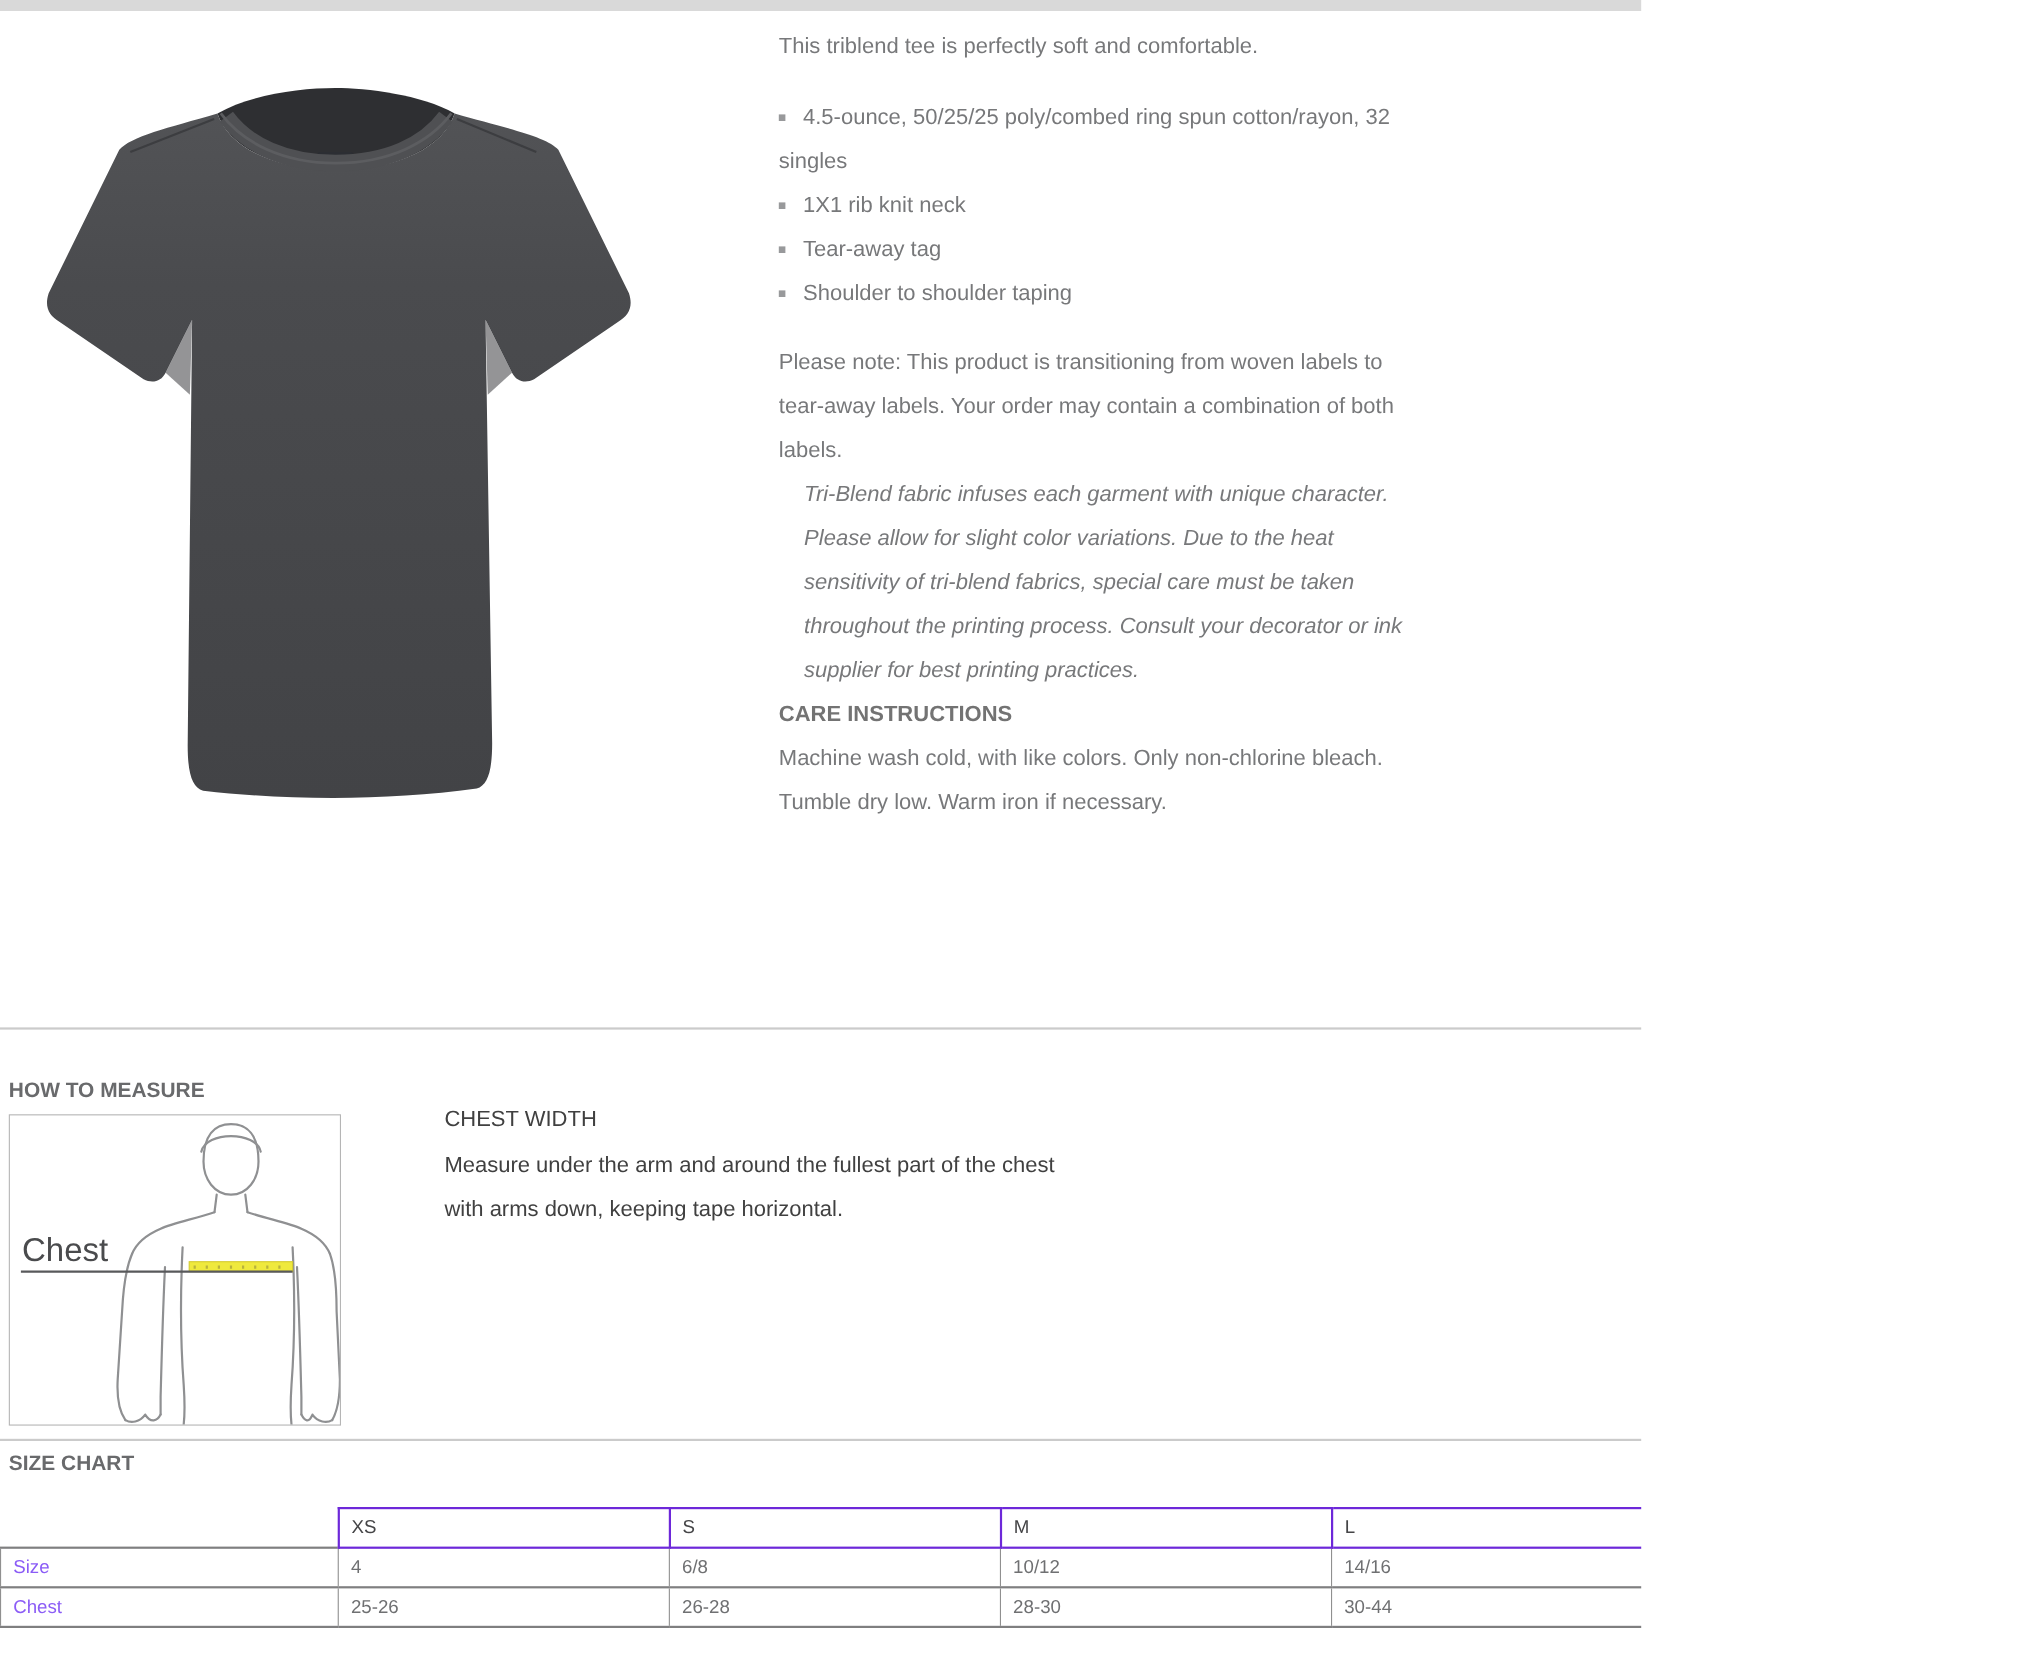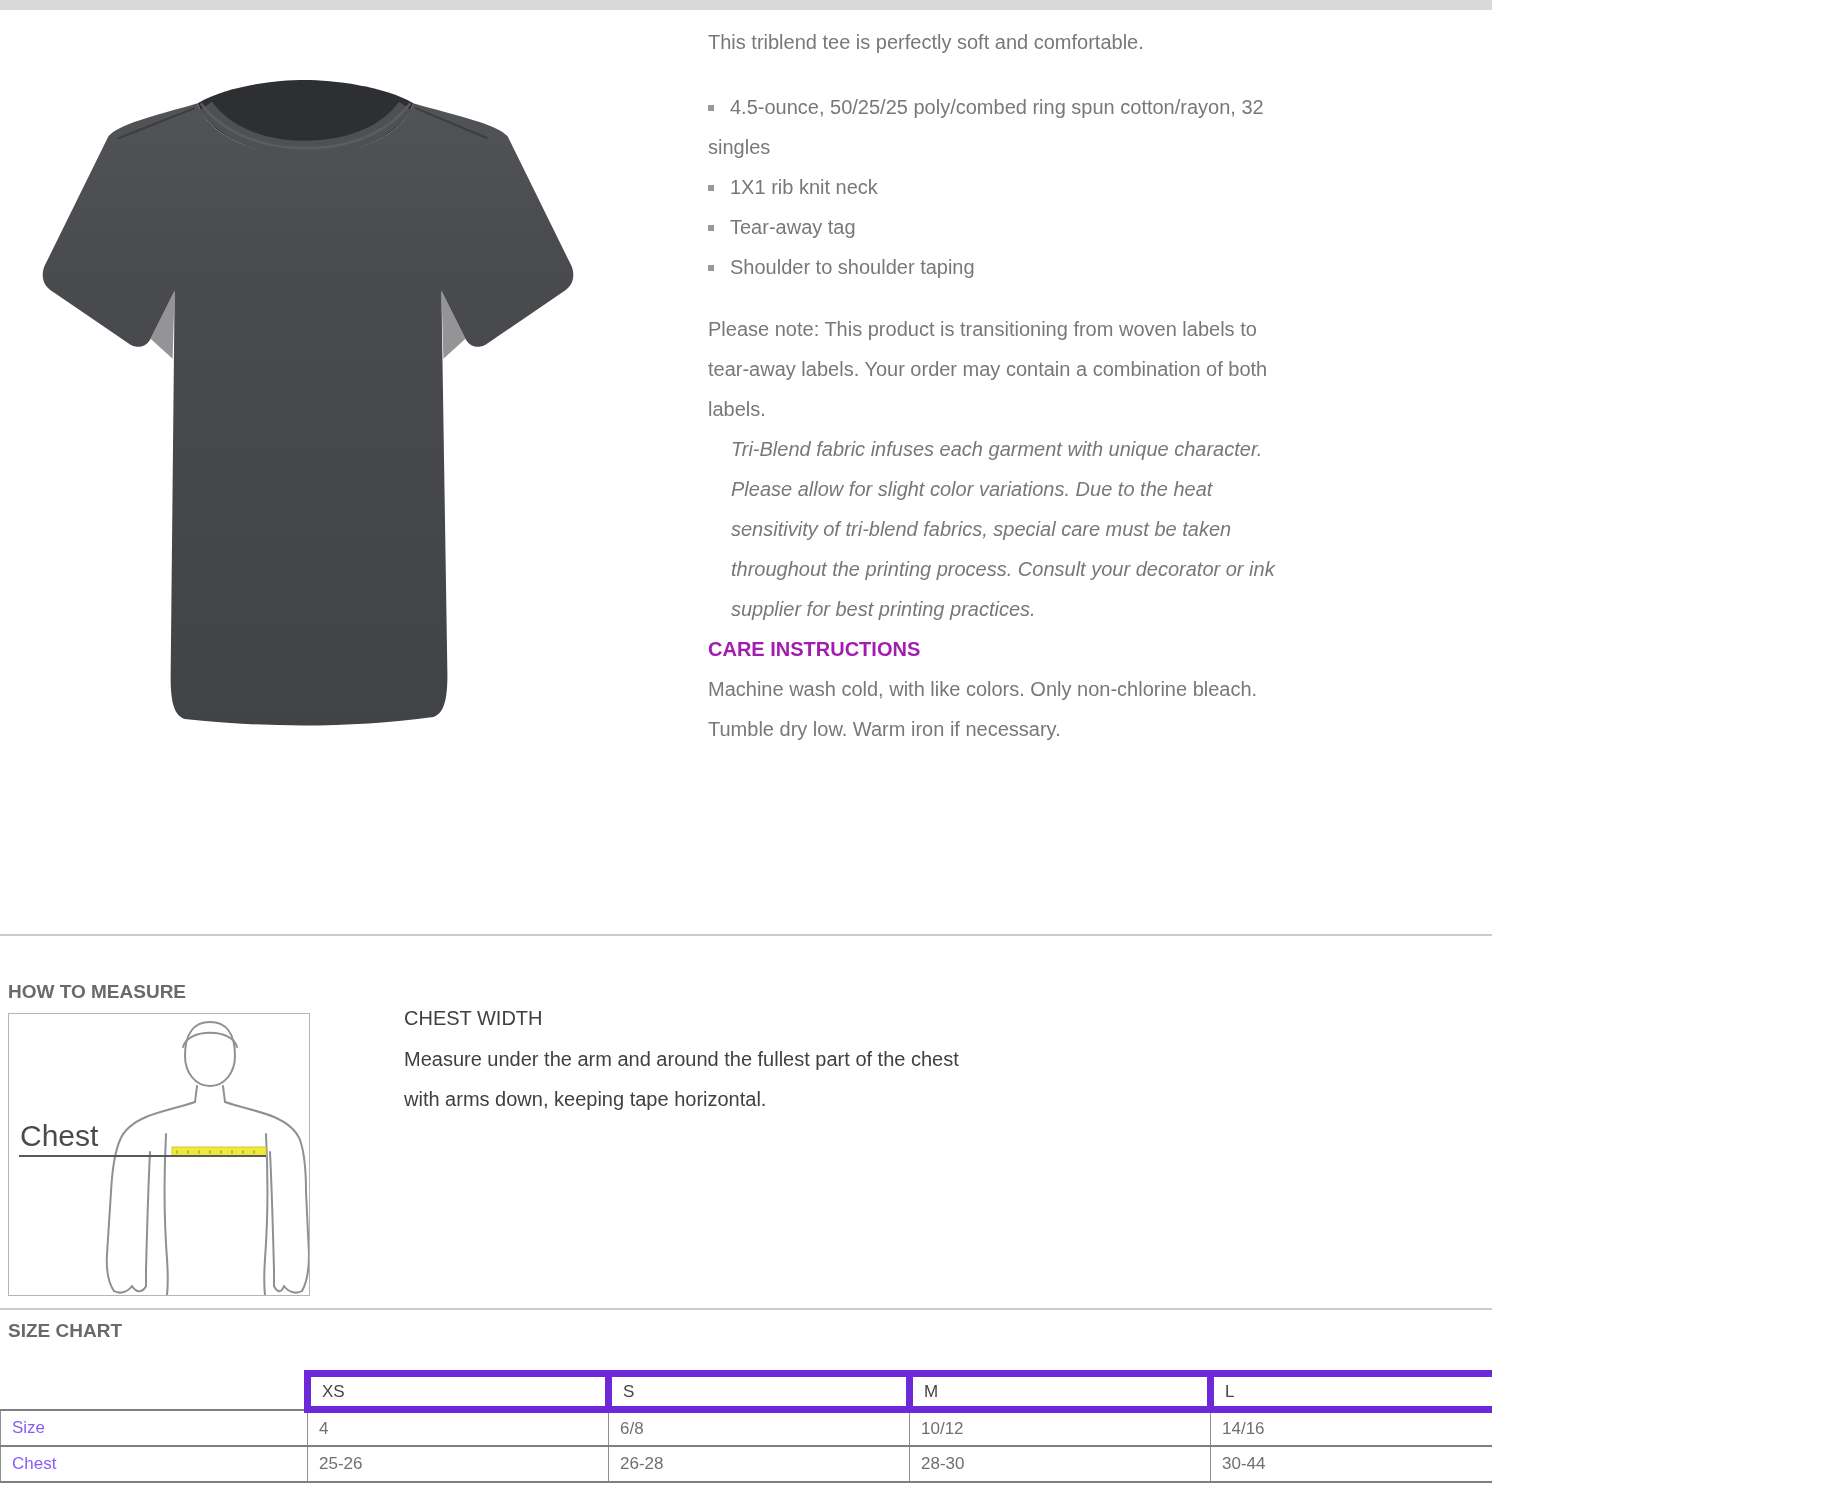--- a/index.html
+++ b/index.html
@@ -15,21 +15,21 @@
 
   
   .desc { position:absolute; left:708px; top:22px; width:590px; color:#77787a;
           font-size:20px; line-height:40px; }
   .desc p.intro { margin-bottom:25px; }
   .desc ul { list-style:none; width:566px; margin-bottom:22px; }
   .desc ul li::before { content:""; display:inline-block; width:6px; height:6px;
       background:#98999b; margin-right:16px; vertical-align:3px; }
   .desc .note { margin-bottom:0; }
   .desc .disclaimer { font-style:italic;margin-left:23px; }
-  .desc .care-h { font-weight:bold; color:#a21caf; }
+  .desc .care-h { font-weight:bold; color:#737373; }
   .desc .care-t { margin:0; }
 
   
   .view-label { position:absolute; font-size:21px; color:#ef4444; }
   .svg-front { position:absolute; left:1575px; top:60px; }
   .svg-back  { position:absolute; left:1572px; top:424px; }
   .front-label { left:1522px; top:326px; }
   .back-label  { left:1522px; top:708px; }
 
   
@@ -43,21 +43,21 @@
       border:1px solid #b5b5b5; background:#fff; }
   .chest-info { position:absolute; left:404px; top:998px; width:580px;
       font-size:20px; line-height:40px; color:#404040; }
   .chest-info .ttl { margin-bottom:1px; }
 
   
   table.size-chart { position:absolute; left:0; top:1370px; width:1813px;
       border-collapse:collapse; table-layout:fixed; }
   table.size-chart td, table.size-chart th { font-weight:normal; text-align:left;
       vertical-align:middle; font-size:17px; height:36px; padding-left:11px; }
-  td.hdr { border:7px solid #6d28d9; color:#454547; font-size:18px; height:34px; }
+  td.hdr { border:2px solid #6d28d9; color:#454547; font-size:18px; height:34px; }
   td.corner { border:none; }
   th.rlabel { border-top:2px solid #7f7f80; border-bottom:2px solid #7f7f80;
       border-left:1px solid #909090; border-right:1px solid #909090;
       color:#8b5cf6; padding-left:30px; }
   td.val { border-top:2px solid #7f7f80; border-bottom:2px solid #7f7f80;
       border-left:1px solid #909090; border-right:1px solid #909090; color:#6f7072; }
 </style>
 </head>
 <body>
 

